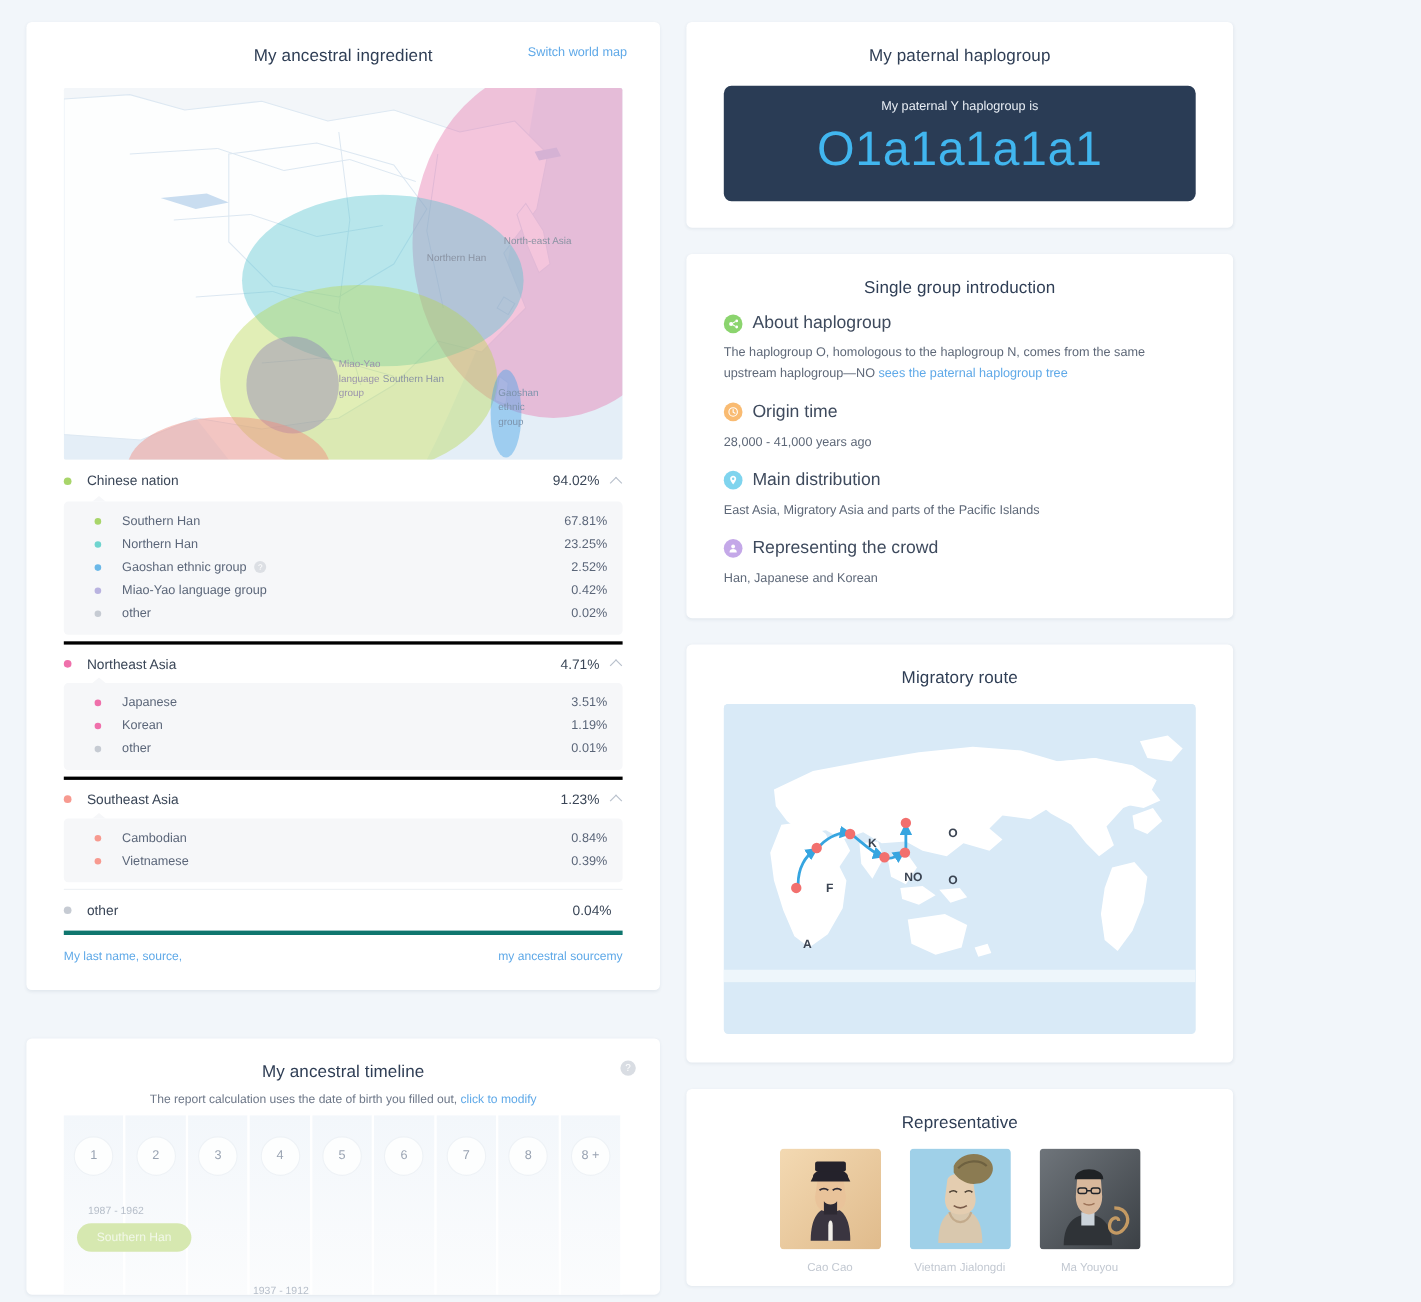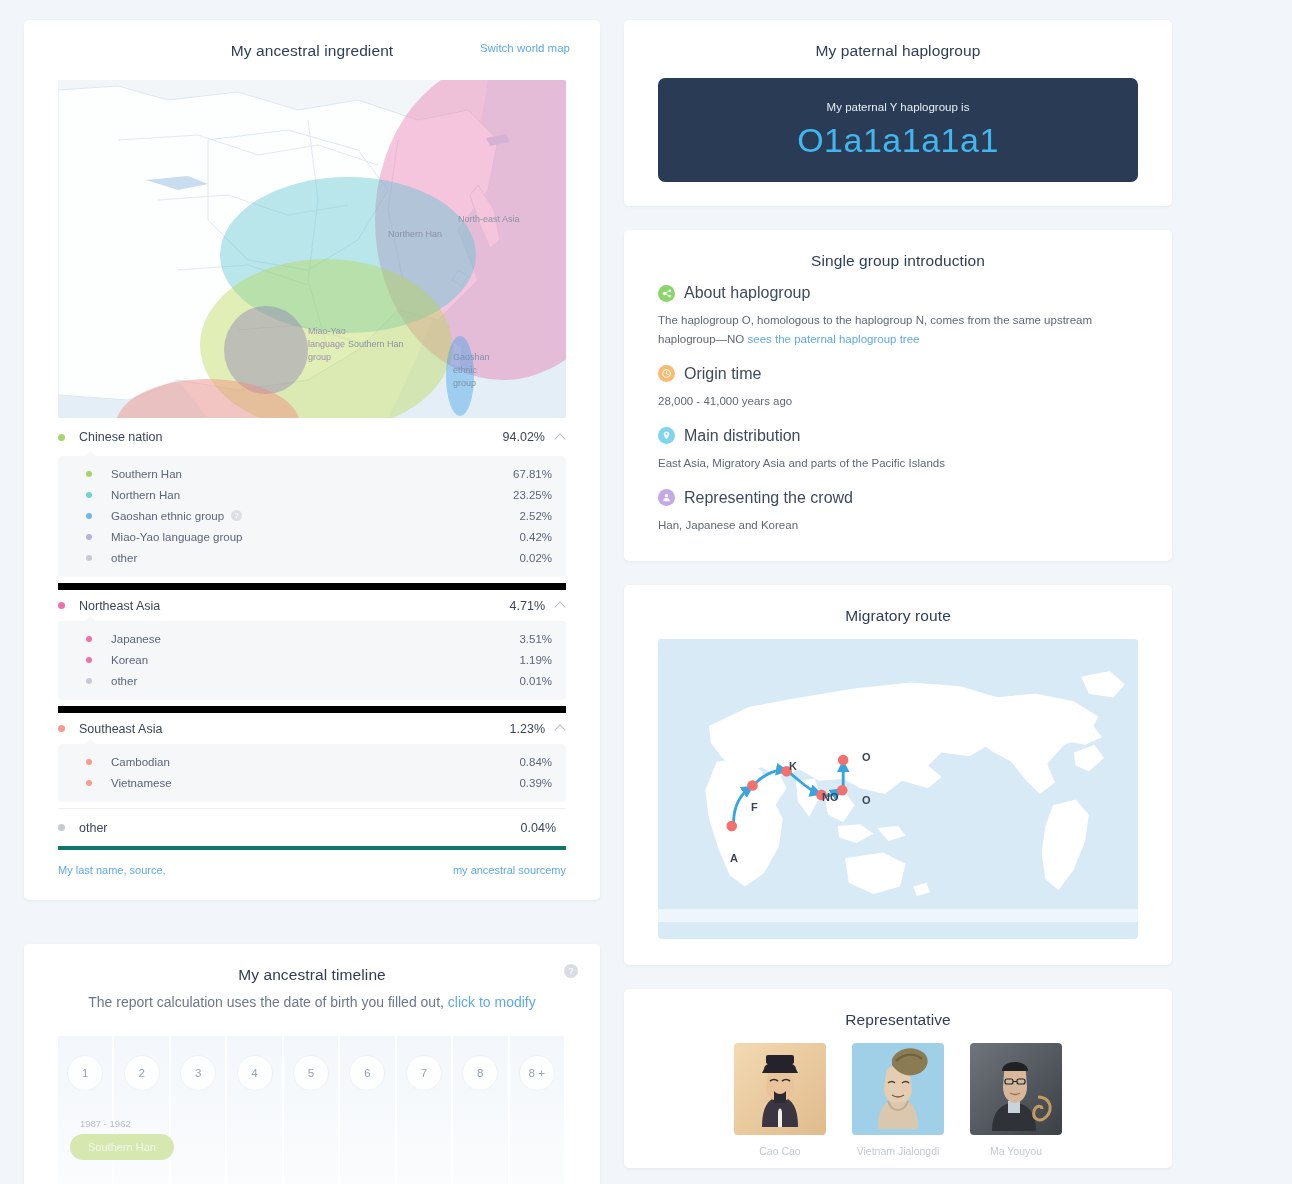--- a/index.html
+++ b/index.html
@@ -11,21 +11,21 @@
   }
   .page {
     width: 1292px; height: 1184px;
     display: flex;
     gap: 24px;
     padding: 20px 26px 0 24px;
     position: relative;
   }
   .col { display: flex; flex-direction: column; gap: 24px; }
   .col-left  { width: 576px; gap: 44px; }
-  .col-right { width: 548px; }
+  .col-right { width: 497px; }
 
   .card {
     background: #ffffff;
     border-radius: 5px;
     box-shadow: 0 1px 3px rgba(30,50,80,.07);
     position: relative;
     flex: none;
   }
 
   .card-title {
@@ -65,21 +65,21 @@
   #lbl-sh   { left: 290px; top: 258px; }
   #lbl-my   { left: 250px; top: 245px; width: 38px; color:#9a93ab; }
   #lbl-gs   { left: 395px; top: 271px; width: 17px; color:#7d93ac; }
 
   .acc-group { margin: 0 34px; }
   .acc-head {
     display: flex; align-items: center;
     height: 38px;
     font-size: 12.5px; color: #3a4657;
     cursor: pointer;
-    border-top: 7px solid #000000;
+    border-top: 3px solid #000000;
   }
   .acc-head.first { border-top: none; }
   .dot {
     width: 7px; height: 7px; border-radius: 50%;
     flex: none; margin-right: 14px;
   }
   .acc-head .acc-name { flex: 1; }
   .acc-val { font-size: 12.5px; color: #3a4657; margin-right: 10px; }
   .chev {
     width: 11px; height: 11px; position: relative; flex: none;
@@ -125,22 +125,22 @@
   .acc-foot {
     display: flex; justify-content: space-between;
     margin: 0 34px; padding: 14px 0 16px;
     border-top: 4px solid #0f766e;
     font-size: 11px;
   }
 
   
   #card-timeline { padding-bottom: 0; overflow: hidden; }
   .tl-sub {
-    text-align: center; font-size: 14px; color: #6d7788;
-    margin-top: -4px; margin-bottom: 26px;
+    text-align: center; font-size: 11px; color: #6d7788;
+    margin-top: -4px; margin-bottom: 8px;
   }
   .help-badge {
     position: absolute; right: 22px; top: 20px;
     width: 14px; height: 14px; border-radius: 50%;
     background: #d9dde3; color: #fff;
     font-size: 9px; line-height: 14px; text-align: center; cursor: pointer;
   }
   .tl-track {
     margin: 0 34px; height: 163px; position: relative;
     display: flex;
@@ -173,26 +173,26 @@
   }
   #year-1 { left: 22px; top: 82px; }
   #pill-1 { left: 12px; top: 98px; background: #d6e8b0; color:#f2f8e8; }
   #year-2 { left: 172px; top: 154px; }
 
   
   .hero-box {
     margin: 4px 34px 24px;
     background: #2a3c55;
     border-radius: 7px;
-    padding: 23px 0 22px;
+    padding: 13px 0 22px;
     text-align: center;
   }
   .hero-sub { color: #e8eef5; font-size: 11.5px; }
   .hero-code {
-    color: #41b6ef; font-size: 34px; margin-top: 8px;
+    color: #41b6ef; font-size: 44px; margin-top: 8px;
     letter-spacing: .5px; font-weight: 400;
   }
 
   
   .intro-body { padding: 0 34px 26px; }
   .intro-item { margin-bottom: 16px; }
   .intro-item:last-child { margin-bottom: 0; }
   .intro-head { display: flex; align-items: center; gap: 9px; margin-bottom: 9px; }
   .ic {
     width: 17px; height: 17px; border-radius: 50%;

